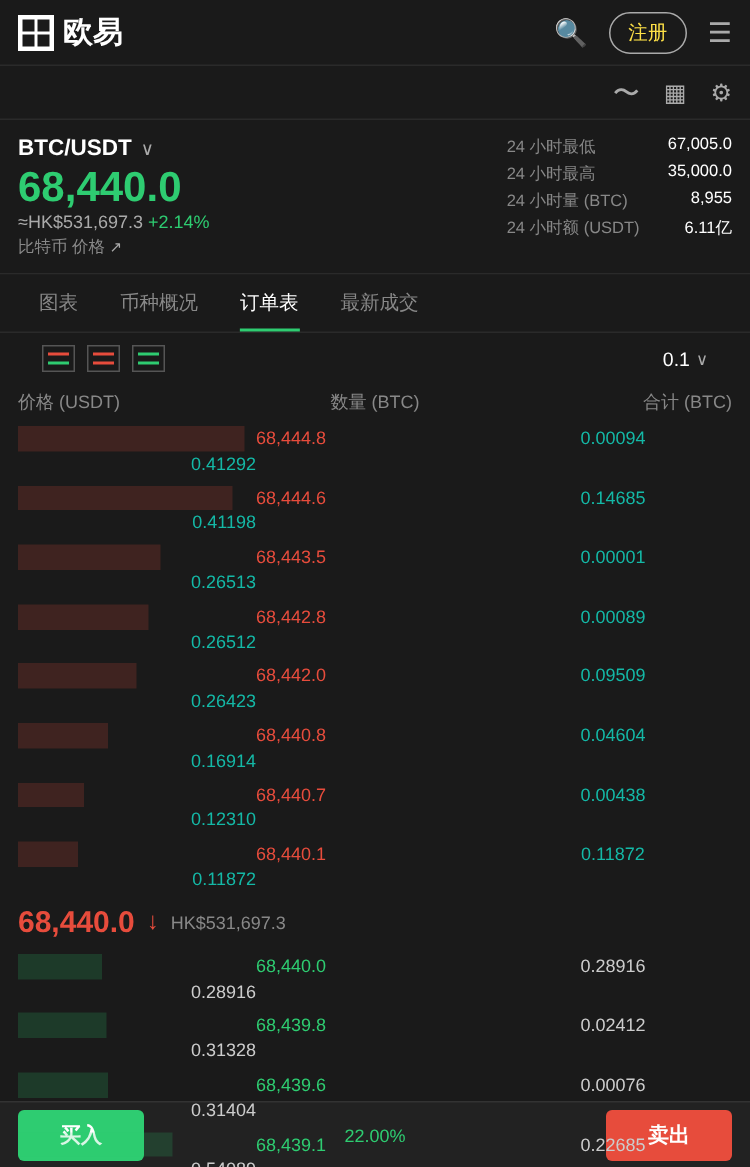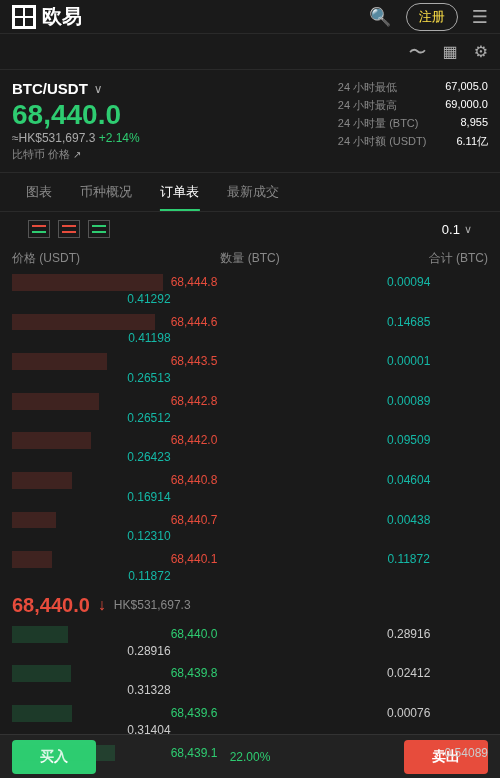--- a/index.html
+++ b/index.html
@@ -14,21 +14,21 @@
     }
 
     
     .header {
       background: #1a1a1a;
       display: flex;
       align-items: center;
       justify-content: space-between;
       padding: 8px 12px;
       border-bottom: 1px solid #2a2a2a;
-      height: 34px;
+      height: 44px;
     }
     .header-logo {
       display: flex;
       align-items: center;
       gap: 6px;
       color: #fff;
       font-size: 20px;
       font-weight: bold;
     }
     .logo-icon {
@@ -353,21 +353,21 @@
       <span style="color:#aaa; font-size:10px;">↗</span>
     </div>
   </div>
   <div class="price-right">
     <div class="stat-row">
       <span class="stat-label">24 小时最低</span>
       <span class="stat-value">67,005.0</span>
     </div>
     <div class="stat-row">
       <span class="stat-label">24 小时最高</span>
-      <span class="stat-value">69,000.0</span>
+      <span class="stat-value">35,000.0</span>
     </div>
     <div class="stat-row">
       <span class="stat-label">24 小时量 (BTC)</span>
       <span class="stat-value">8,955</span>
     </div>
     <div class="stat-row">
       <span class="stat-label">24 小时额 (USDT)</span>
       <span class="stat-value">6.11亿</span>
     </div>
   </div>
@@ -479,20 +479,21 @@
     </div>
     <div class="ob-row buy-row">
       <div class="buy-bar" style="width:38%;"></div>
       <span>68,439.6</span>
       <span class="col-mid">0.00076</span>
       <span class="col-right">0.31404</span>
     </div>
     <div class="ob-row buy-row">
       <div class="buy-bar" style="width:65%;"></div>
       <span>68,439.1</span>
+      <span class="col-mid">0.22685</span>
       <span class="col-right">0.54089</span>
     </div>
   </div>
 
 <div class="bottom-bar">
   <button class="buy-btn">买入</button>
   <span class="bottom-pct">22.00%</span>
   <button class="sell-btn">卖出</button>
 </div>
 

